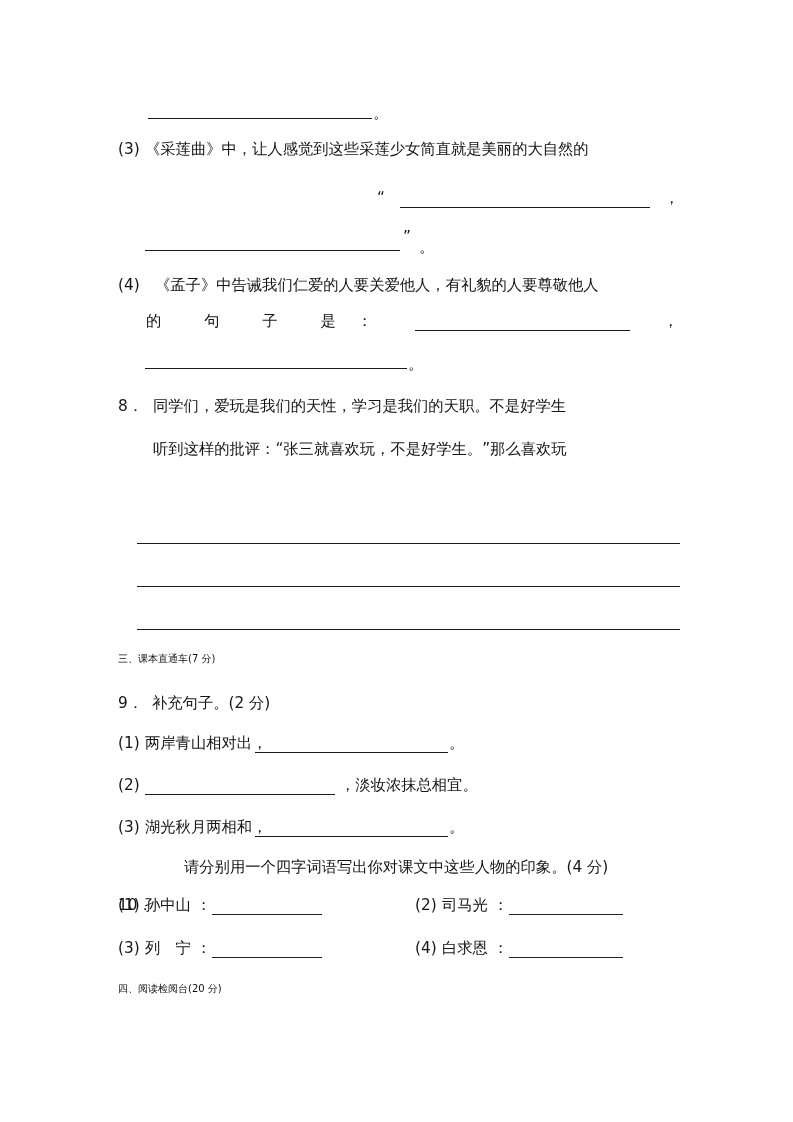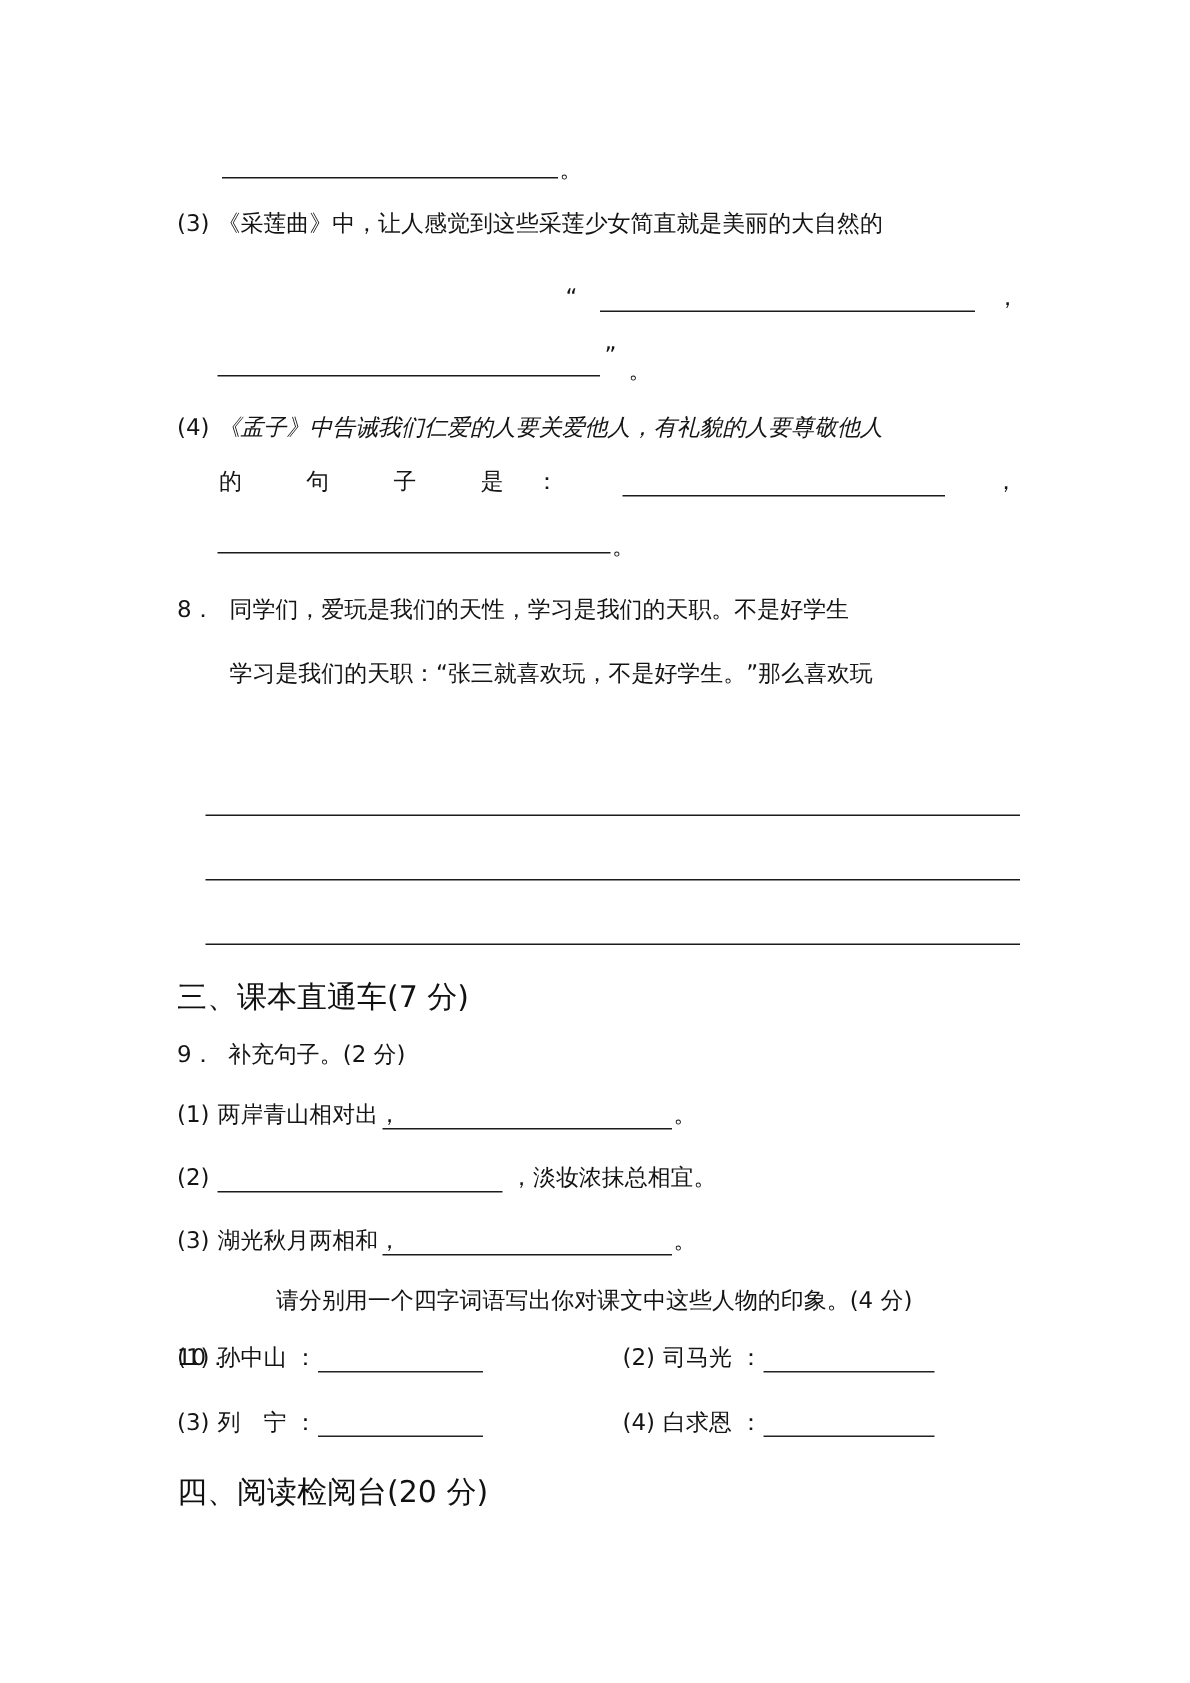--- a/index.html
+++ b/index.html
@@ -29,21 +29,21 @@
     position: absolute;
     font-family: "DejaVu Sans", "Liberation Sans", sans-serif;
     font-size: 15.3px;
     line-height: 1;
     color: #141414;
     white-space: nowrap;
   }
   .heading {
     position: absolute;
     font-family: "DejaVu Sans", "Liberation Sans", sans-serif;
-    font-size: 20px;
+    font-size: 10px;
     line-height: 1;
     white-space: nowrap;
     color: #111;
   }
   
   .blank {
     position: absolute;
     height: 0;
     border-bottom: 1.25px solid #1b1b1b;
   }
@@ -84,33 +84,33 @@
 
   <div class="punc" style="left:377px; top:191px;">“</div>
   <div class="blank" style="left:400px; top:207px; width:250px;"></div>
   <div class="punc" style="left:664px; top:191px;">，</div>
 
   <div class="blank" style="left:145px; top:250px; width:255px;"></div>
   <div class="punc" style="left:403px; top:230px;">”</div>
   <div class="punc" style="left:419px; top:240px;">。</div>
 
   <div class="qline" style="left:118px; top:278px;">(4)</div>
-  <div class="qline" style="left:145px; top:278px;font-style:italic;">《孟子》中告诫我们仁爱的人要关爱他人，有礼貌的人要尊敬他人</div>
+  <div class="qline" style="left:155px; top:278px;">《孟子》中告诫我们仁爱的人要关爱他人，有礼貌的人要尊敬他人</div>
 
   <div class="spread sp-wider" style="left:146px; top:314px;">的 句 子 是</div>
   <div class="punc" style="left:357px; top:314px;">：</div>
   <div class="blank" style="left:415px; top:330px; width:215px;"></div>
   <div class="punc" style="left:663px; top:314px;">，</div>
 
   <div class="blank" style="left:145px; top:368px; width:262px;"></div>
   <div class="punc" style="left:408px; top:357px;">。</div>
 
   <div class="qline num" style="left:118px; top:399px;">8．</div>
   <div class="qline" style="left:153px; top:399px;">同学们，爱玩是我们的天性，学习是我们的天职。不是好学生</div>
-  <div class="qline" style="left:153px; top:442px;">学习是我们的天职：“张三就喜欢玩，不是好学生。”那么喜欢玩</div>
+  <div class="qline" style="left:153px; top:442px;">听到这样的批评：“张三就喜欢玩，不是好学生。”那么喜欢玩</div>
 
   <div class="blank" style="left:137px; top:543px; width:543px;"></div>
   <div class="blank" style="left:137px; top:586px; width:543px;"></div>
   <div class="blank" style="left:137px; top:629px; width:543px;"></div>
 
   <div class="heading" style="left:118px; top:654px;">三、课本直通车(7 分)</div>
 
   <div class="qline num" style="left:118px; top:696px;">9．</div>
   <div class="qline" style="left:152px; top:696px;">补充句子。(2 分)</div>
 

